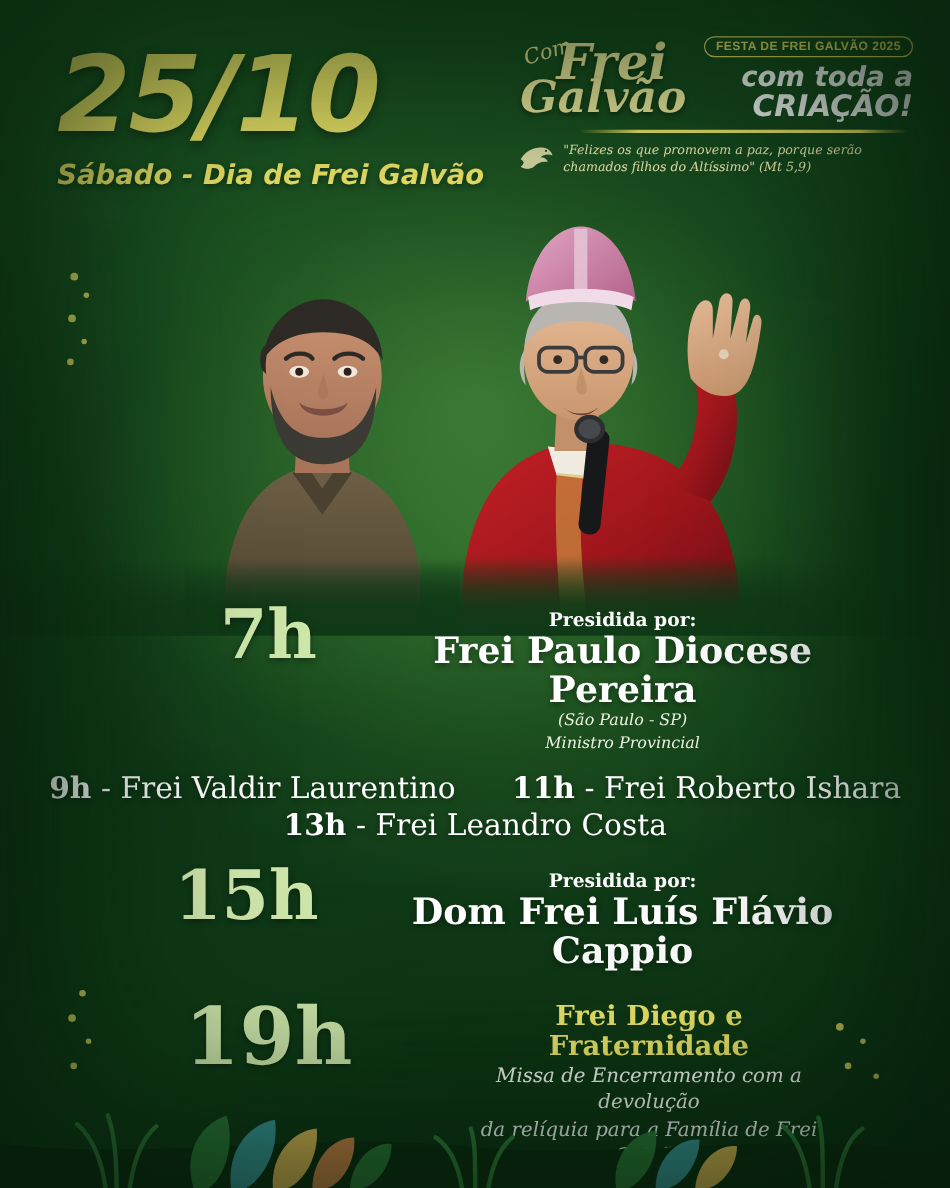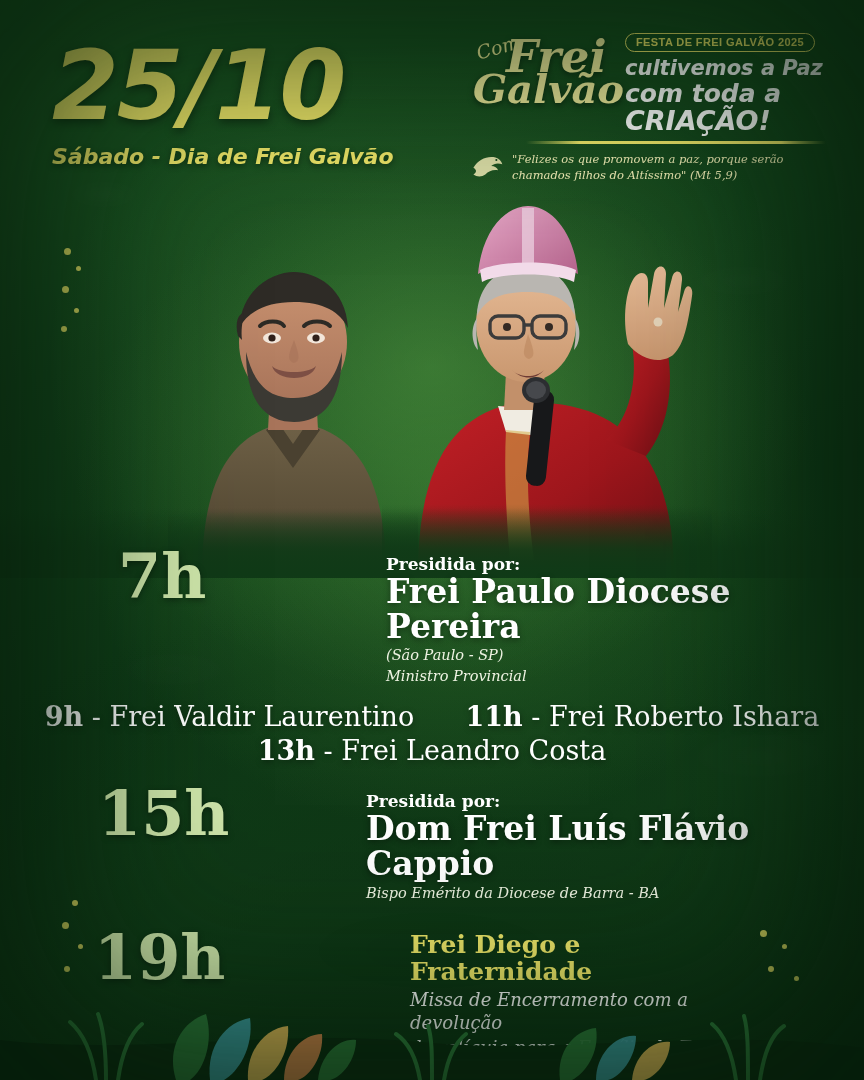--- a/index.html
+++ b/index.html
@@ -63,21 +63,21 @@
     font-weight: bold;
     font-style: italic;
     letter-spacing: -2px;
     color: #f2e96a;
     line-height: 1;
     text-shadow: 0 3px 10px rgba(0,0,0,0.45);
   }
   .date-sub {
     margin-top: 10px;
     font-family: "DejaVu Sans", sans-serif;
-    font-size: 22px;
+    font-size: 25px;
     font-weight: bold;
     font-style: italic;
     color: #f2e96a;
     text-shadow: 0 2px 6px rgba(0,0,0,0.45);
   }
 
   
   .logo-block {
     position: absolute;
     right: 34px;
@@ -123,20 +123,21 @@
     color: #f6f0a0;
     margin-left: 2px;
     margin-top: -10px;
     line-height: 1;
     text-shadow: 0 2px 6px rgba(0,0,0,0.5);
     text-align: center;
   }
   .logo-right {
     flex: 1;
     padding-top: 2px;
+    text-align: right;
   }
   .festa-pill {
     display: inline-block;
     border: 1.5px solid #f2e96a;
     border-radius: 12px;
     padding: 2px 10px 3px;
     font-size: 11px;
     font-weight: bold;
     letter-spacing: 0.4px;
     color: #f2e96a;
@@ -230,26 +231,26 @@
     align-items: flex-start;
     justify-content: center;
     margin-bottom: 4px;
   }
   .hour {
     font-family: "DejaVu Serif", serif;
     font-weight: bold;
     font-size: 62px;
     color: #cfe6ab;
     line-height: 0.95;
-    text-align: left;
+    text-align: center;
     flex: none;
     text-shadow: 0 2px 6px rgba(0,0,0,0.4);
   }
-  .hour.small { font-size: 62px; }
-  .sch-text { padding-left: 16px; padding-top: 6px; }
+  .hour.small { font-size: 72px; }
+  .sch-text { padding-left: 16px; padding-top: 6px; text-align: center; }
   .lead-label {
     font-family: "DejaVu Serif", serif;
     font-weight: bold;
     font-size: 17px;
     color: #ffffff;
     margin-bottom: 1px;
   }
   .lead-name {
     font-family: "DejaVu Serif", serif;
     font-weight: bold;
@@ -341,21 +342,20 @@
 
   <div class="logo-block">
     <div class="logo-row">
       <div class="logo-mark">
         <div class="logo-com">Com</div>
         <div class="logo-frei">Frei</div>
         <div class="logo-galvao">Galvão</div>
       </div>
       <div class="logo-right">
         <div class="festa-pill">FESTA DE FREI GALVÃO 2025</div>
-        <div class="slogan1">cultivemos a Paz</div>
         <div class="slogan2">com toda a</div>
         <div class="slogan3">CRIAÇÃO!</div>
       </div>
     </div>
     <div class="logo-underline"></div>
     <div class="scripture">
       <svg class="dove" viewBox="0 0 40 32">
         <path d="M4 18 C10 8, 20 4, 30 6 C34 7, 37 10, 38 14 C33 12, 28 13, 25 16 C29 16, 32 18, 33 21 C27 20, 22 22, 18 26 C14 29, 8 29, 4 26 C7 24, 9 21, 4 18 Z" fill="#f3efb8" opacity="0.95"></path>
         <circle cx="31" cy="9" r="1.2" fill="#14451c"></circle>
       </svg>
@@ -498,21 +498,20 @@
         <span>-</span>
         <span>Frei Leandro Costa</span>
       </div>
     </div>
 
     <div class="sch-row">
       <div class="hour" style="width:252px;">15h</div>
       <div class="sch-text" style="width:400px;">
         <div class="lead-label">Presidida por:</div>
         <div class="lead-name">Dom Frei Luís Flávio Cappio</div>
-        <div class="lead-note">Bispo Emérito da Diocese de Barra - BA</div>
       </div>
     </div>
 
     <div class="sch-row row-19" style="margin-top:26px;">
       <div class="hour small" style="width:300px;">19h</div>
       <div class="sch-text" style="width:360px; padding-top:2px;">
         <div class="lead-name-sm">Frei Diego e Fraternidade</div>
         <div class="lead-note">Missa de Encerramento com a devolução</div>
         <div class="lead-note">da relíquia para a Família de Frei Galvão</div>
       </div>

